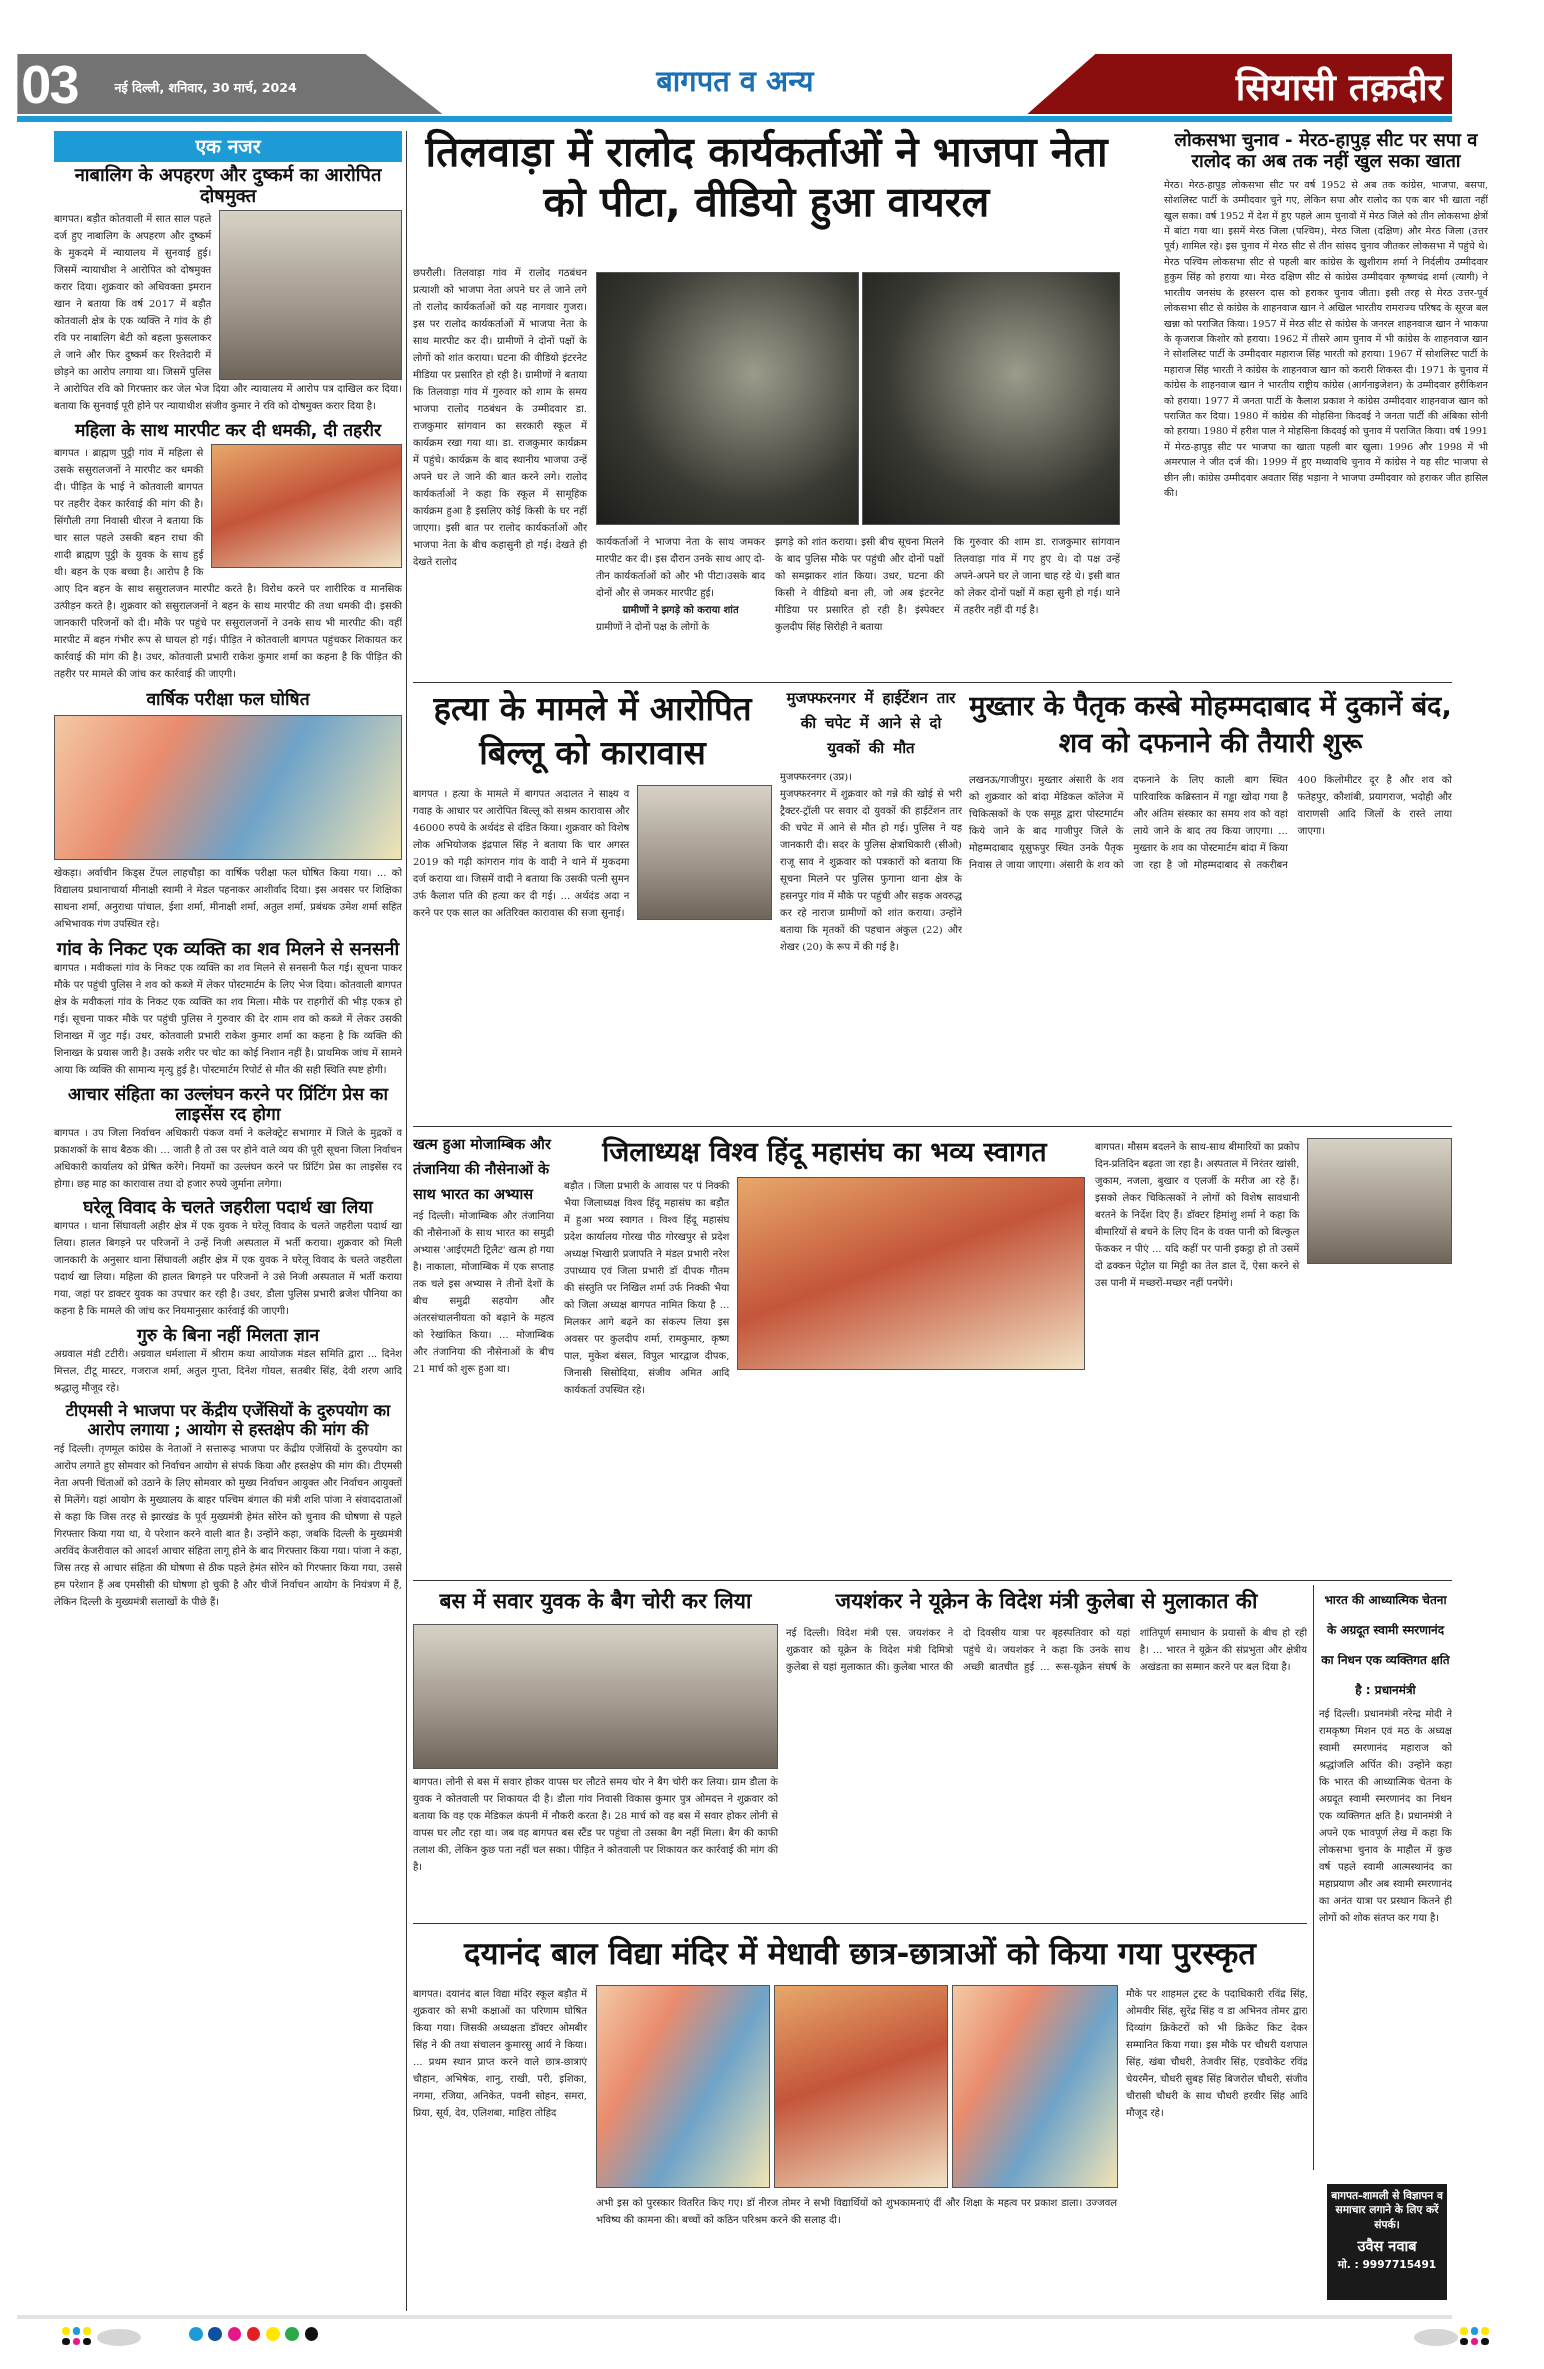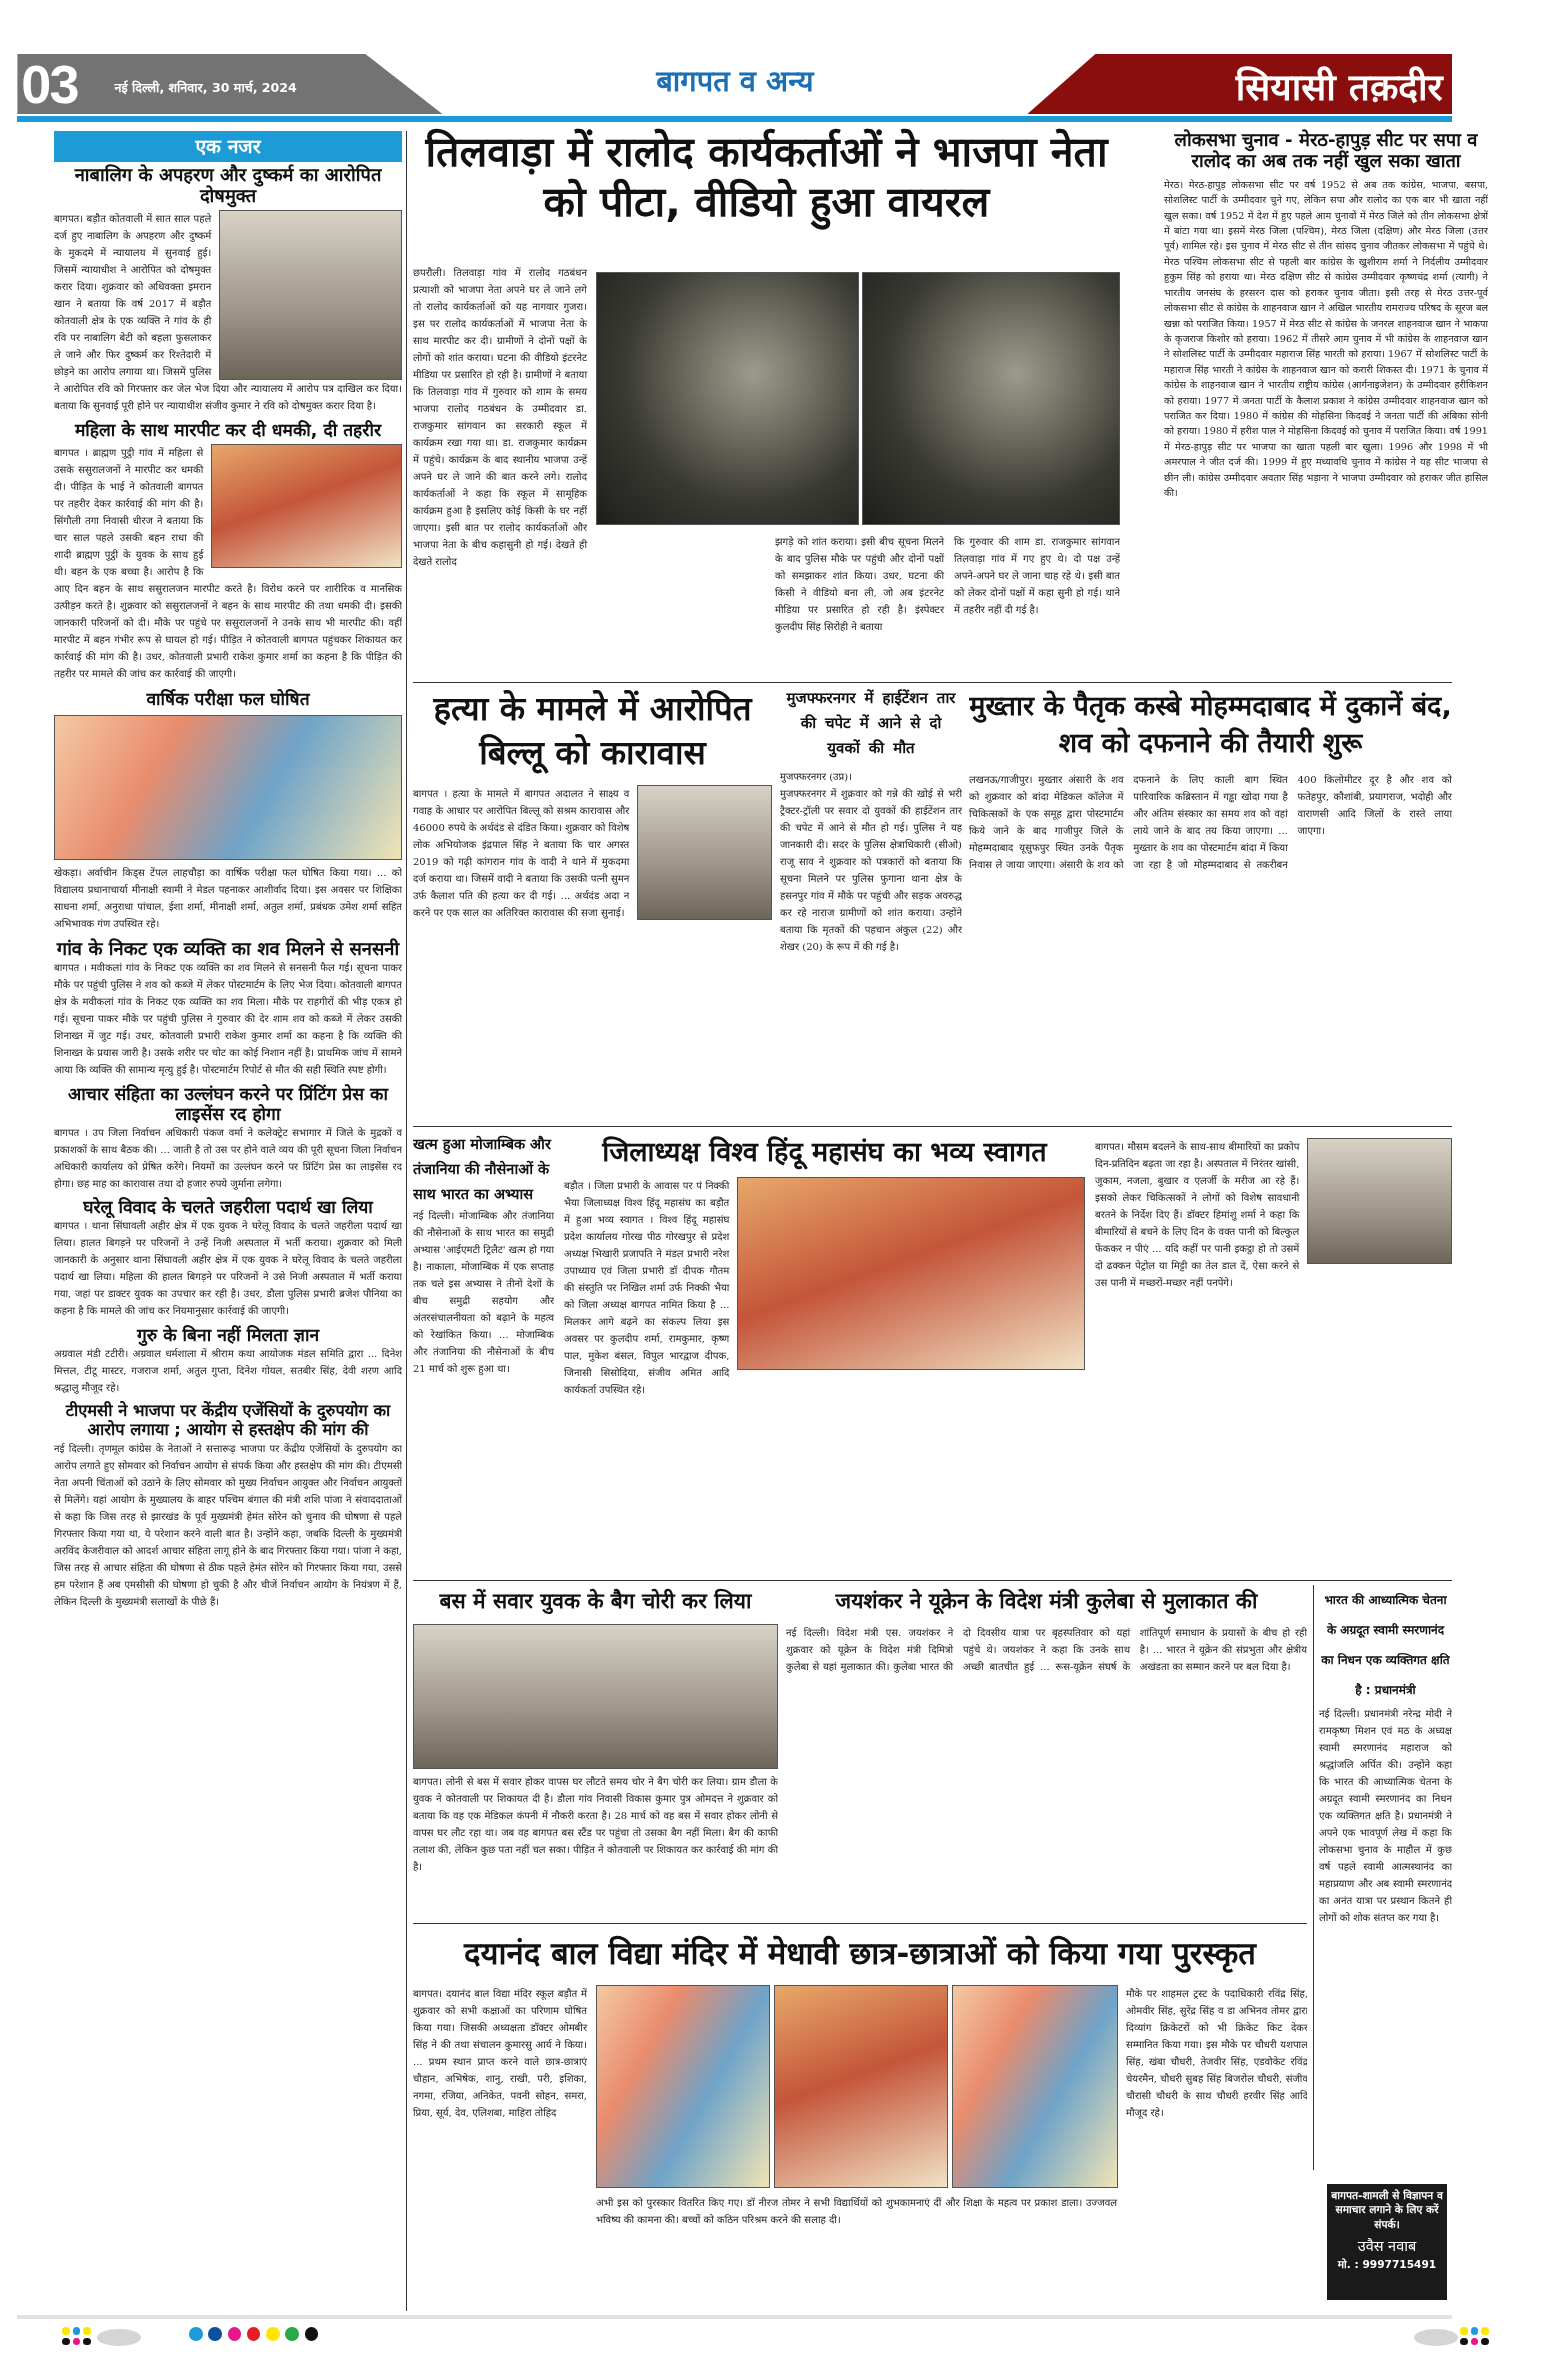--- a/index.html
+++ b/index.html
@@ -110,20 +110,25 @@
   </div>
 </div>
 
 <div class="vrule" style="left:406px; top:131px; height:2180px;"></div>
 
 <div class="col" style="left:413px; top:127px; width:707px; height:550px;">
   <div class="hl" style="font-size:41px; line-height:50px;">तिलवाड़ा में रालोद कार्यकर्ताओं ने भाजपा नेता को पीटा, वीडियो हुआ वायरल</div>
   <div style="position:absolute; left:0; top:137px; width:174px;" class="body">छपरौली। तिलवाड़ा गांव में रालोद गठबंधन प्रत्याशी को भाजपा नेता अपने घर ले जाने लगे तो रालोद कार्यकर्ताओं को यह नागवार गुजरा। इस पर रालोद कार्यकर्ताओं में भाजपा नेता के साथ मारपीट कर दी। ग्रामीणों ने दोनों पक्षों के लोगों को शांत कराया। घटना की वीडियो इंटरनेट मीडिया पर प्रसारित हो रही है। ग्रामीणों ने बताया कि तिलवाड़ा गांव में गुरुवार को शाम के समय भाजपा रालोद गठबंधन के उम्मीदवार डा. राजकुमार सांगवान का सरकारी स्कूल में कार्यक्रम रखा गया था। डा. राजकुमार कार्यक्रम में पहुंचे। कार्यक्रम के बाद स्थानीय भाजपा उन्हें अपने घर ले जाने की बात करने लगे। रालोद कार्यकर्ताओं ने कहा कि स्कूल में सामूहिक कार्यक्रम हुआ है इसलिए कोई किसी के घर नहीं जाएगा। इसी बात पर रालोद कार्यकर्ताओं और भाजपा नेता के बीच कहासुनी हो गई। देखते ही देखते रालोद</div>
   <div class="photo dark" style="position:absolute; left:183px; top:145px; width:263px; height:253px;"></div>
   <div class="photo dark" style="position:absolute; left:449px; top:145px; width:258px; height:253px;"></div>
+  <div style="position:absolute; left:183px; top:406px; width:169px;">
+    <div class="body">कार्यकर्ताओं ने भाजपा नेता के साथ जमकर मारपीट कर दी। इस दौरान उनके साथ आए दो-तीन कार्यकर्ताओं को और भी पीटा।उसके बाद दोनों और से जमकर मारपीट हुई।</div>
+    <div class="body" style="text-align:center; font-weight:bold;">ग्रामीणों ने झगड़े को कराया शांत</div>
+    <div class="body">ग्रामीणों ने दोनों पक्ष के लोगों के</div>
+  </div>
   <div style="position:absolute; left:362px; top:406px; width:169px;" class="body">झगड़े को शांत कराया। इसी बीच सूचना मिलने के बाद पुलिस मौके पर पहुंची और दोनों पक्षों को समझाकर शांत किया। उधर, घटना की किसी ने वीडियो बना ली, जो अब इंटरनेट मीडिया पर प्रसारित हो रही है। इंस्पेक्टर कुलदीप सिंह सिरोही ने बताया</div>
   <div style="position:absolute; left:541px; top:406px; width:166px;" class="body">कि गुरुवार की शाम डा. राजकुमार सांगवान तिलवाड़ा गांव में गए हुए थे। दो पक्ष उन्हें अपने-अपने घर ले जाना चाह रहे थे। इसी बात को लेकर दोनों पक्षों में कहा सुनी हो गई। थाने में तहरीर नहीं दी गई है।</div>
 </div>
 
 <div class="col" style="left:1164px; top:129px; width:324px; height:546px;">
   <div class="hl" style="font-size:18.3px;">लोकसभा चुनाव - मेरठ-हापुड़ सीट पर सपा व रालोद का अब तक नहीं खुल सका खाता</div>
   <div class="body" style="font-size:9.7px; line-height:15.4px; margin-top:5.8px;">मेरठ। मेरठ-हापुड़ लोकसभा सीट पर वर्ष 1952 से अब तक कांग्रेस, भाजपा, बसपा, सोशलिस्ट पार्टी के उम्मीदवार चुने गए, लेकिन सपा और रालोद का एक बार भी खाता नहीं खुल सका। वर्ष 1952 में देश में हुए पहले आम चुनावों में मेरठ जिले को तीन लोकसभा क्षेत्रों में बांटा गया था। इसमें मेरठ जिला (पश्चिम), मेरठ जिला (दक्षिण) और मेरठ जिला (उत्तर पूर्व) शामिल रहे। इस चुनाव में मेरठ सीट से तीन सांसद चुनाव जीतकर लोकसभा में पहुंचे थे। मेरठ पश्चिम लोकसभा सीट से पहली बार कांग्रेस के खुशीराम शर्मा ने निर्दलीय उम्मीदवार हुकुम सिंह को हराया था। मेरठ दक्षिण सीट से कांग्रेस उम्मीदवार कृष्णचंद्र शर्मा (त्यागी) ने भारतीय जनसंघ के हरसरन दास को हराकर चुनाव जीता। इसी तरह से मेरठ उत्तर-पूर्व लोकसभा सीट से कांग्रेस के शाहनवाज खान ने अखिल भारतीय रामराज्य परिषद के सूरज बल खन्ना को पराजित किया। 1957 में मेरठ सीट से कांग्रेस के जनरल शाहनवाज खान ने भाकपा के कृजराज किशोर को हराया। 1962 में तीसरे आम चुनाव में भी कांग्रेस के शाहनवाज खान ने सोशलिस्ट पार्टी के उम्मीदवार महाराज सिंह भारती को हराया। 1967 में सोशलिस्ट पार्टी के महाराज सिंह भारती ने कांग्रेस के शाहनवाज खान को करारी शिकस्त दी। 1971 के चुनाव में कांग्रेस के शाहनवाज खान ने भारतीय राष्ट्रीय कांग्रेस (आर्गनाइजेशन) के उम्मीदवार हरीकिशन को हराया। 1977 में जनता पार्टी के कैलाश प्रकाश ने कांग्रेस उम्मीदवार शाहनवाज खान को पराजित कर दिया। 1980 में कांग्रेस की मोहसिना किदवई ने जनता पार्टी की अंबिका सोनी को हराया। 1980 में हरीश पाल ने मोहसिना किदवई को चुनाव में पराजित किया। वर्ष 1991 में मेरठ-हापुड़ सीट पर भाजपा का खाता पहली बार खुला। 1996 और 1998 में भी अमरपाल ने जीत दर्ज की। 1999 में हुए मध्यावधि चुनाव में कांग्रेस ने यह सीट भाजपा से छीन ली। कांग्रेस उम्मीदवार अवतार सिंह भड़ाना ने भाजपा उम्मीदवार को हराकर जीत हासिल की।</div>
 </div>
 
 <div class="hrule" style="left:413px; top:682px; width:1039px;"></div>
@@ -189,21 +194,21 @@
   <div style="position:absolute; left:0; top:56px; width:174px;" class="body">बागपत। दयानंद बाल विद्या मंदिर स्कूल बड़ौत में शुक्रवार को सभी कक्षाओं का परिणाम घोषित किया गया। जिसकी अध्यक्षता डॉक्टर ओमबीर सिंह ने की तथा संचालन कुमारसु आर्य ने किया। ... प्रथम स्थान प्राप्त करने वाले छात्र-छात्राएं चौहान, अभिषेक, शानु, राखी, परी, इशिका, नगमा, रजिया, अनिकेत, पवनी सोहन, समरा, प्रिया, सूर्य, देव, एलिशबा, माहिरा तोहिद</div>
   <div class="photo group" style="position:absolute; left:183px; top:56px; width:174px; height:203px;"></div>
   <div class="photo warm" style="position:absolute; left:361px; top:56px; width:174px; height:203px;"></div>
   <div class="photo group" style="position:absolute; left:539px; top:56px; width:166px; height:203px;"></div>
   <div style="position:absolute; left:183px; top:265px; width:521px;" class="body">अभी इस को पुरस्कार वितरित किए गए। डॉ नीरज तोमर ने सभी विद्यार्थियों को शुभकामनाएं दीं और शिक्षा के महत्व पर प्रकाश डाला। उज्जवल भविष्य की कामना की। बच्चों को कठिन परिश्रम करने की सलाह दी।</div>
   <div style="position:absolute; left:713px; top:56px; width:182px;" class="body">मौके पर शाहमल ट्रस्ट के पदाधिकारी रविंद्र सिंह, ओमवीर सिंह, सुरेंद्र सिंह व डा अभिनव तोमर द्वारा दिव्यांग क्रिकेटरों को भी क्रिकेट किट देकर सम्मानित किया गया। इस मौके पर चौधरी यशपाल सिंह, खंबा चौधरी, तेजवीर सिंह, एडवोकेट रविंद्र चेयरमैन, चौधरी सुबह सिंह बिजरोल चौधरी, संजीव चौरासी चौधरी के साथ चौधरी हरवीर सिंह आदि मौजूद रहे।</div>
 </div>
 
 <div class="ad-box" style="left:1327px; top:2184px; width:120px; height:116px; padding:3.9px;">
   <div style="font-size:10.6px; font-weight:bold; line-height:14.5px;">बागपत-शामली से विज्ञापन व समाचार लगाने के लिए करें संपर्क।</div>
-  <div style="font-size:14.5px; font-weight:normal; margin-top:3.9px;">उवैस नवाब</div>
+  <div style="font-size:14.5px; font-weight:bold; margin-top:3.9px;">उवैस नवाब</div>
   <div style="font-size:10.6px; font-weight:bold; margin-top:1.9px;">मो. : 9997715491</div>
 </div>
 
 <div class="foot-rule"></div>
 <div class="cmyk" style="left:62px; top:2327px;">
   <span style="background:#ffe600"></span>
     <span style="background:#1d9bd7"></span>
     <span style="background:#ffe600"></span>
   <span style="background:#111"></span>
     <span style="background:#e6168b"></span>

